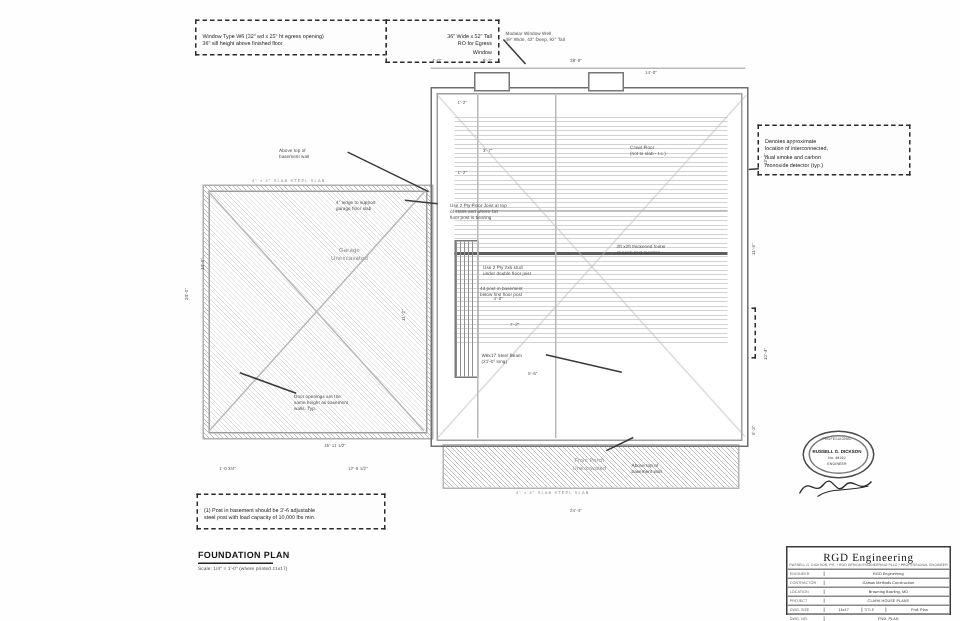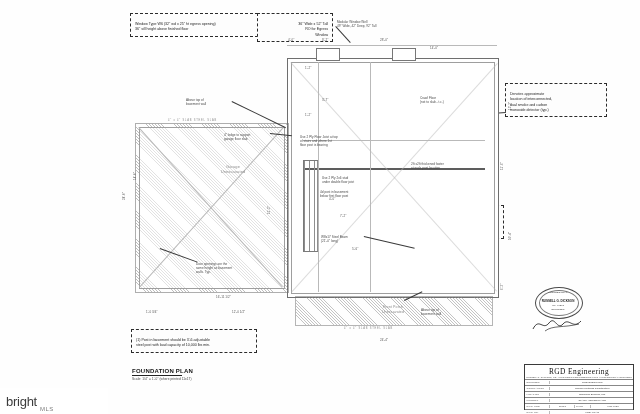--- a/index.html
+++ b/index.html
@@ -322,18 +322,14 @@
       <div class="tb-lab" style="width:14px;"><span>TITLE</span></div>
       <div class="tb-val"><span>Fnd. Plan</span></div>
     </div>
     <div class="tb-row">
       <div class="tb-lab"><span>DWG. NO.</span></div>
       <div class="tb-val"><span>FND. PLAN</span></div>
     </div>
 
   </div>
 
-  <div id="watermark">
-    <span class="wm-bright"><span>bright</span></span>
-    <span class="wm-mls"><span>MLS</span></span>
-  </div>
 
 </div>
 
 </body></html>

